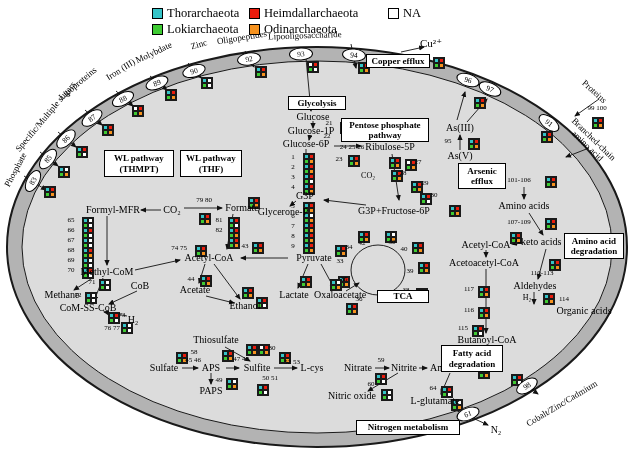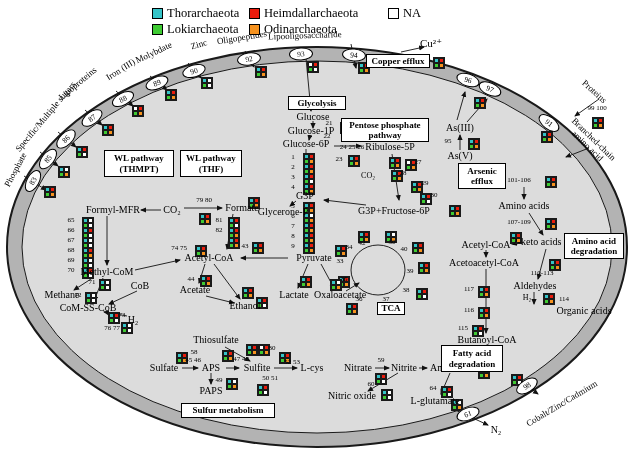--- a/index.html
+++ b/index.html
@@ -123,29 +123,29 @@
       <div>(THF)</div>
     </div>
     <div class="pbox" style="left: 458px; top: 163px; width: 48px; height: 26px;">
       <div>Arsenic</div>
       <div>efflux</div>
     </div>
     <div class="pbox" style="left: 564px; top: 233px; width: 60px; height: 26px;">
       <div>Amino acid</div>
       <div>degradation</div>
     </div>
-    <div class="pbox" style="left: 377px; top: 302px; width: 28px; height: 13px; justify-content: center;">
+    <div class="pbox" style="left: 377px; top: 290px; width: 52px; height: 13px; justify-content: center;">
       <div>TCA</div>
     </div>
     <div class="pbox" style="left: 441px; top: 345px; width: 62px; height: 27px;">
       <div>Fatty acid</div>
       <div>degradation</div>
     </div>
-    <div class="pbox" style="left: 181px; top: 403px; width: 94px; height: 15px;">
-      <div>Sulfur metabolism</div>
+    <div class="pbox" style="left: 356px; top: 420px; width: 104px; height: 15px;">
+      <div>Nitrogen metabolism</div>
     </div>
     <div class="lbl" style="left: 431px; top: 44px; transform: translate(-50%, -50%); font-size: 11px;">Cu²⁺</div>
     <div class="lbl" style="left: 313px; top: 117px; transform: translate(-50%, -50%);">Glucose</div>
     <div class="lbl" style="left: 311px; top: 131px; transform: translate(-50%, -50%);">Glucose-1P</div>
     <div class="lbl" style="left: 306px; top: 144px; transform: translate(-50%, -50%);">Glucose-6P</div>
     <div class="lbl" style="left: 390px; top: 147px; transform: translate(-50%, -50%);">Ribulose-5P</div>
     <div class="lbl" style="left: 305px; top: 196px; transform: translate(-50%, -50%);">G3P</div>
     <div class="lbl" style="left: 283px; top: 212px; transform: translate(-50%, -50%);">Glycerone-P</div>
     <div class="lbl" style="left: 394px; top: 211px; transform: translate(-50%, -50%);">G3P+Fructose-6P</div>
     <div class="lbl" style="left: 368px; top: 176px; transform: translate(-50%, -50%); font-size: 8px;">CO₂</div>

